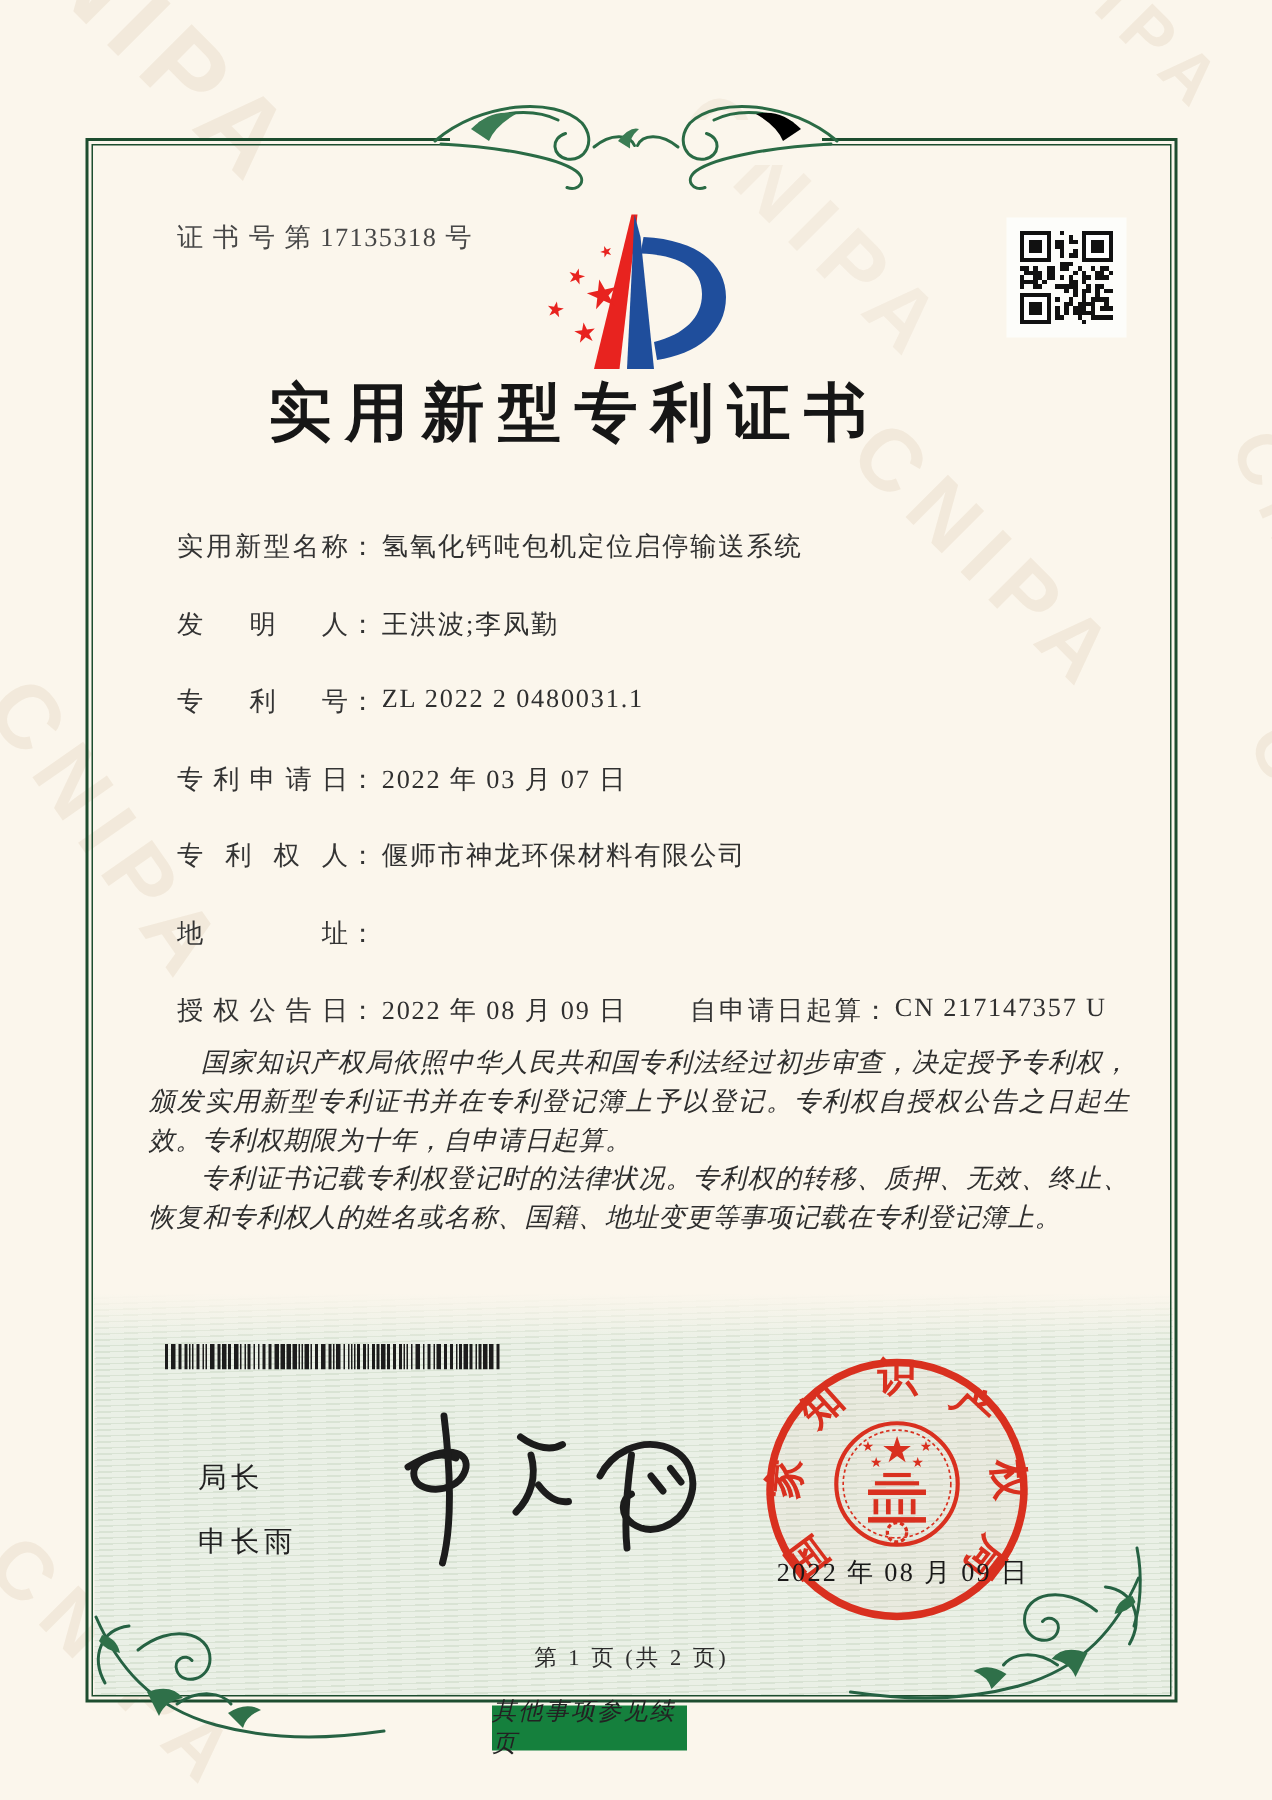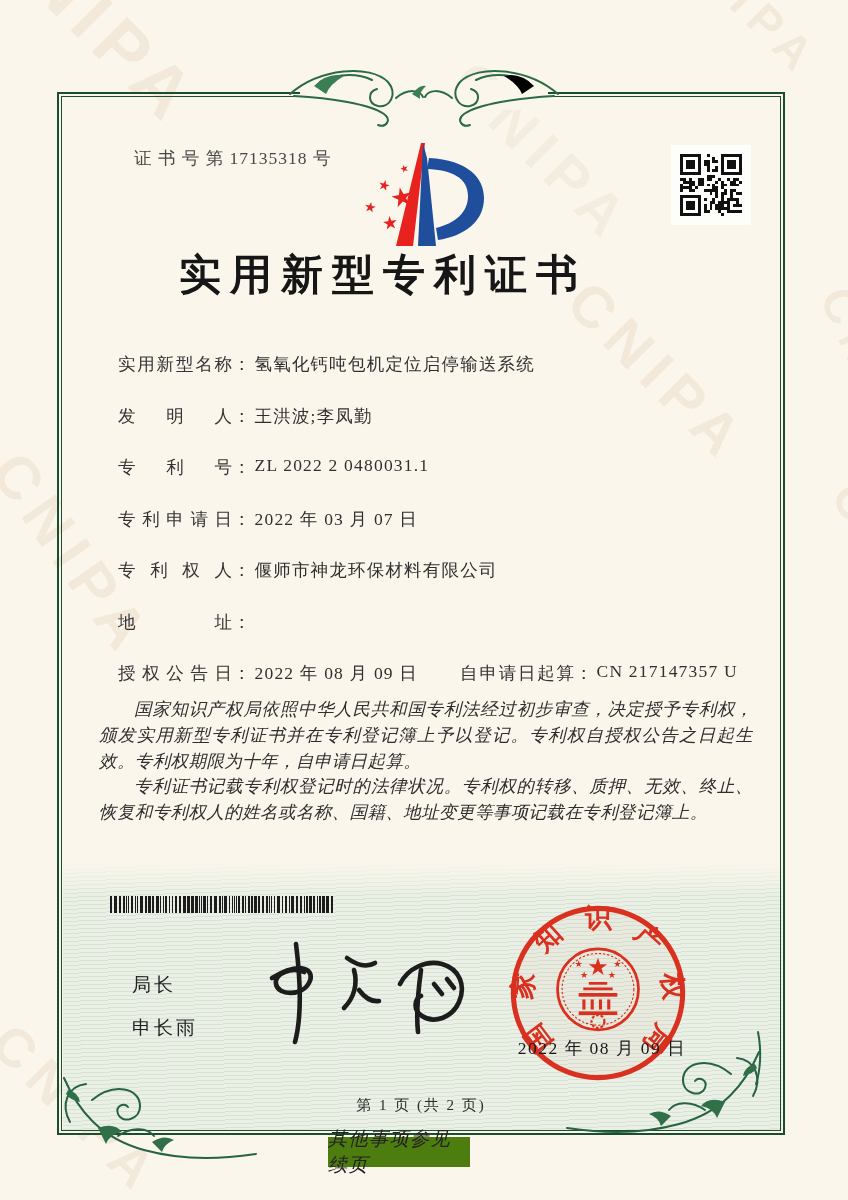--- a/index.html
+++ b/index.html
@@ -50,21 +50,21 @@
   }
   .frame-inner{
     position:absolute;inset:1.6px;border:1.1px solid var(--green-dark);
   }
   .ornament{position:absolute;pointer-events:none;}
   .orn-top{left:284px;top:56px;width:280px;height:78px;}
   .orn-bl{left:48px;top:1072px;width:215px;height:95px;}
   .orn-br{left:550px;top:1022px;width:235px;height:120px;}
   
   .cert-no{
-    position:absolute;left:134px;top:146px;font-size:17.5px;color:#474747;
+    position:absolute;left:118px;top:146px;font-size:17.5px;color:#474747;
     letter-spacing:1px;
   }
   .logo{position:absolute;left:352px;top:138px;width:150px;height:114px;}
   .logo .star{position:absolute;color:var(--logo-red);line-height:1;font-family:"DejaVu Sans",sans-serif;}
   .qr-box{position:absolute;left:671px;top:145px;width:80px;height:80px;background:#fdfdfa;}
   .qr-box svg{position:absolute;left:9px;top:9px;}
   .title{
     position:absolute;left:0;top:247px;width:766px;text-align:center;
     font-size:42px;font-weight:bold;color:#161616;letter-spacing:9px;
   }
@@ -92,23 +92,23 @@
   .seal{position:absolute;left:506px;top:901px;width:184px;height:184px;}
   .seal-date{
     position:absolute;left:512px;top:1036px;width:180px;text-align:center;
     font-size:17.5px;color:#191919;letter-spacing:1.5px;white-space:nowrap;
   }
   .page-footer{
     position:absolute;left:57px;top:1096px;width:728px;text-align:center;
     font-size:15px;color:#2c2c2c;letter-spacing:2px;
   }
   .cont-note{
-    position:absolute;left:328px;top:1137px;width:142px;height:30px;background:#4d7c0f;
+    position:absolute;left:328px;top:1137px;width:130px;height:30px;background:#15803d;
     display:flex;align-items:center;justify-content:center;
-    font-size:19px;color:#222;letter-spacing:1.5px;font-style:italic;
+    font-size:16px;color:#222;letter-spacing:1.5px;font-style:italic;
   }
 </style>
 </head>
 <body>
 
 <div class="page">
 
   <span class="wm wm1">CNIPA</span>
   <span class="wm wm2">CNIPA</span>
   <span class="wm wm3">CNIPA</span>

